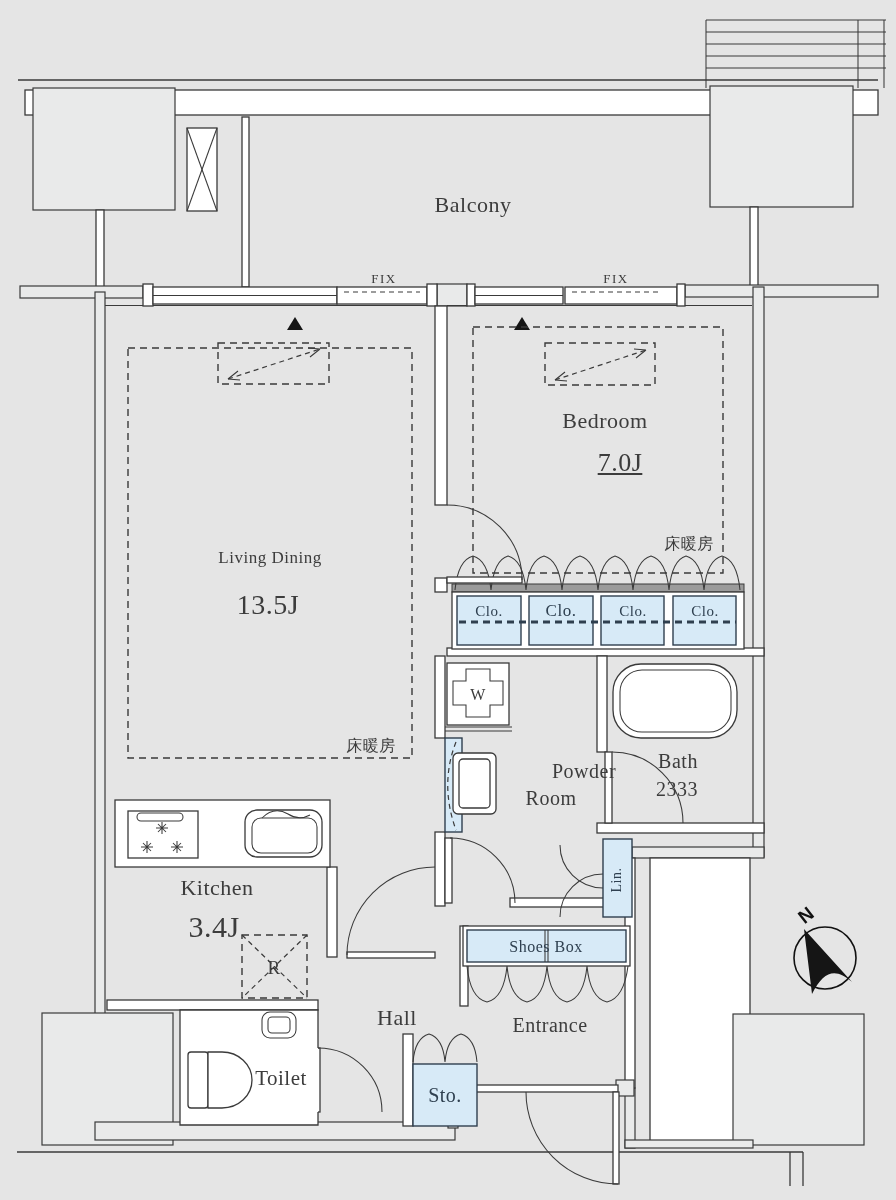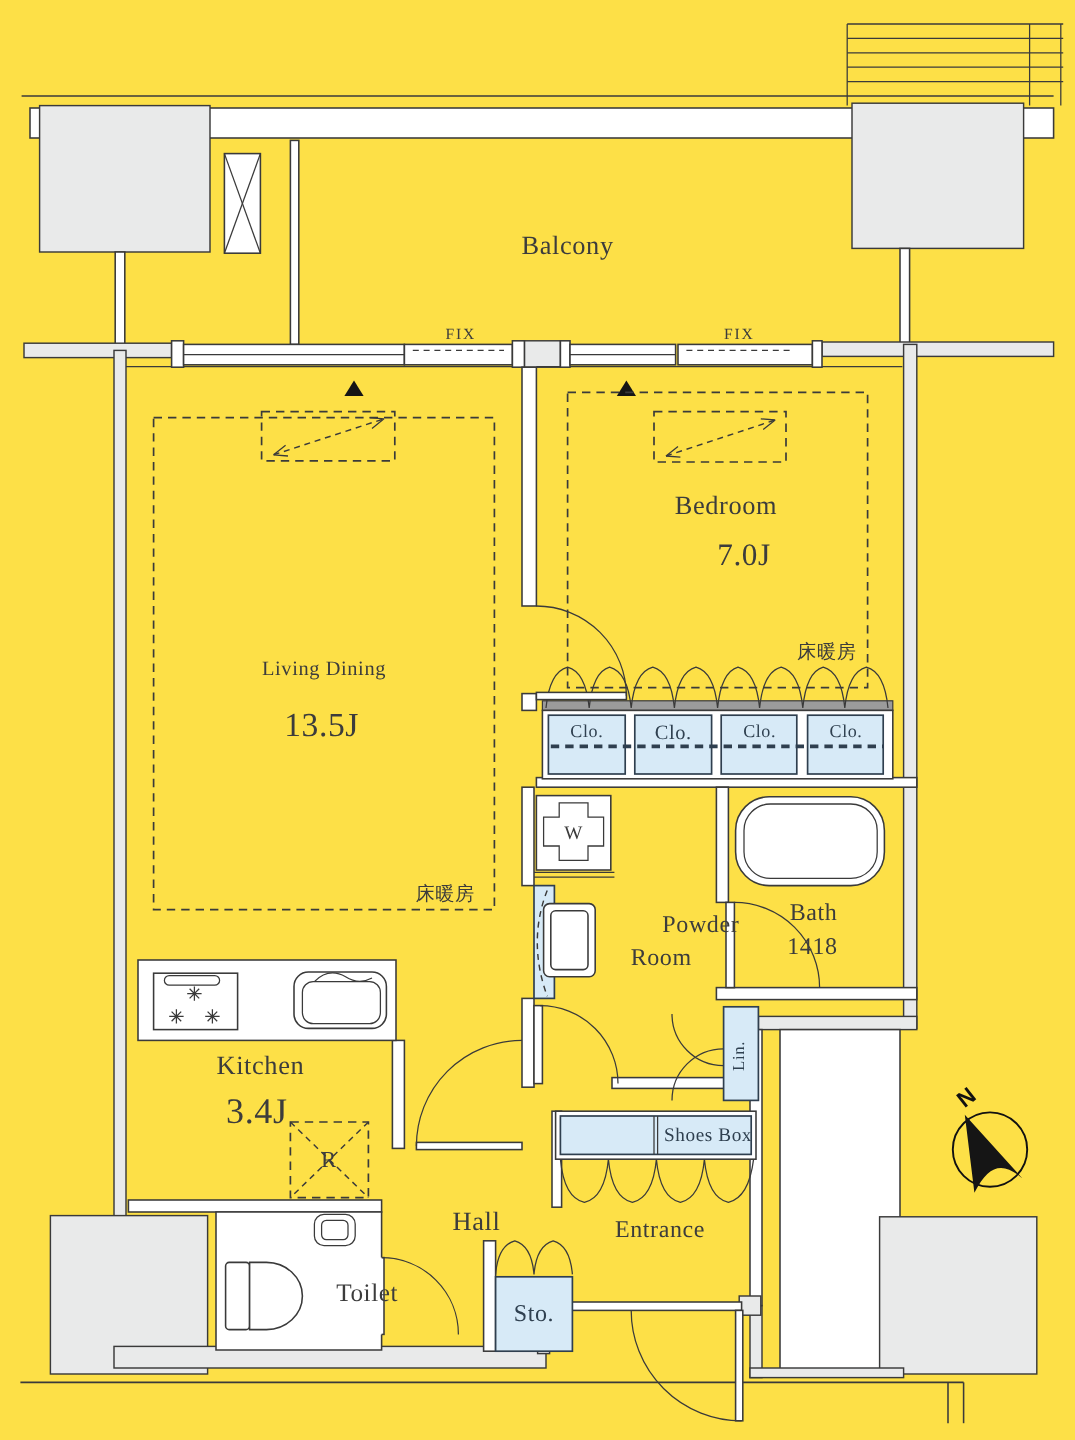--- a/index.html
+++ b/index.html
@@ -3,21 +3,21 @@
 <meta charset="utf-8">
 <style>
   :root{
     --accent-fill:#d7eaf7;
     --wall-fill:#e9eaea;
     --line:#3a3a3a;
     --label-text:#3c3c3c;
     --storage-text:#2f4050;
   }
   html,body{margin:0;padding:0;background:#fff;}
-  #plan{position:relative;width:896px;height:1200px;background:#fde047;overflow:hidden;
+  #plan{position:relative;width:896px;height:1200px;background:#e5e5e5;overflow:hidden;
         font-family:"Liberation Serif",serif;}
   #plan svg{position:absolute;left:0;top:0;}
   .wall{fill:var(--wall-fill);stroke:var(--line);stroke-width:1.2;}
   .wh{fill:#ffffff;stroke:var(--line);stroke-width:1.3;}
   .blue{fill:var(--accent-fill);stroke:#2f3f4f;stroke-width:1.4;}
   .ln{stroke:var(--line);stroke-width:1.3;fill:none;}
   .thin{stroke-width:1.05;}
   .arc{fill:none;stroke:var(--line);stroke-width:1.05;}
   .dash{fill:none;stroke:var(--line);stroke-width:1.4;stroke-dasharray:7 5;}
   .dash2{fill:none;stroke:var(--line);stroke-width:1.2;stroke-dasharray:5 4;}
@@ -253,47 +253,47 @@
       <circle cx="825" cy="958" r="31" fill="none" stroke="#111" stroke-width="1.6"></circle>
       <path class="blk" d="M804,929 L852,982 C836,968 824,970 812,994 Z"></path>
     </g>
   </svg>
 
   <div class="lbl" style="left:473px;top:205px;font-size:22px;">Balcony</div>
   <div class="lbl" style="left:384px;top:278px;font-size:13px;letter-spacing:1.5px;">FIX</div>
   <div class="lbl" style="left:616px;top:278px;font-size:13px;letter-spacing:1.5px;">FIX</div>
 
   <div class="lbl" style="left:605px;top:421px;font-size:22px;">Bedroom</div>
-  <div class="lbl" style="left:620px;top:463px;font-size:26px;">7.0J</div>
+  <div class="lbl" style="left:620px;top:463px;font-size:26px;text-decoration:underline;">7.0J</div>
 
   <div class="lbl" style="left:270px;top:557px;font-size:17px;">Living Dining</div>
   <div class="lbl" style="left:268px;top:605px;font-size:28px;">13.5J</div>
 
   <div class="lbl" style="left:371px;top:746px;font-size:16px;">床暖房</div>
   <div class="lbl" style="left:689px;top:544px;font-size:16px;">床暖房</div>
 
   <div class="lbl store" style="left:489px;top:611px;font-size:15px;">Clo.</div>
   <div class="lbl store" style="left:561px;top:610px;font-size:17px;">Clo.</div>
   <div class="lbl store" style="left:633px;top:611px;font-size:15px;">Clo.</div>
   <div class="lbl store" style="left:705px;top:611px;font-size:15px;">Clo.</div>
 
   <div class="lbl" style="left:478px;top:695px;font-size:16px;">W</div>
 
   <div class="lbl" style="left:584px;top:771px;font-size:20px;">Powder</div>
   <div class="lbl" style="left:551px;top:798px;font-size:20px;">Room</div>
 
   <div class="lbl" style="left:678px;top:761px;font-size:20px;text-align:center;">Bath</div>
-  <div class="lbl" style="left:677px;top:789px;font-size:20px;">1418</div>
+  <div class="lbl" style="left:677px;top:789px;font-size:20px;">2333</div>
 
   <div class="lbl rot store" style="left:617px;top:880px;font-size:14px;">Lin.</div>
-  <div class="lbl store" style="left:546px;top:947px;font-size:16px;margin-left:44px;">Shoes Box</div>
+  <div class="lbl store" style="left:546px;top:947px;font-size:16px;">Shoes Box</div>
 
   <div class="lbl" style="left:397px;top:1018px;font-size:22px;">Hall</div>
   <div class="lbl" style="left:550px;top:1025px;font-size:20px;">Entrance</div>
   <div class="lbl store" style="left:445px;top:1095px;font-size:20px;">Sto.</div>
-  <div class="lbl" style="left:281px;top:1078px;font-size:21px;margin-left:25px;">Toilet</div>
+  <div class="lbl" style="left:281px;top:1078px;font-size:21px;">Toilet</div>
 
   <div class="lbl" style="left:217px;top:888px;font-size:22px;">Kitchen</div>
   <div class="lbl" style="left:214px;top:927px;font-size:30px;">3.4J</div>
   <div class="lbl" style="left:274px;top:967px;font-size:19px;">R</div>
 
   <div class="lbl north" style="left:806px;top:915px;font-size:19px;">N</div>
 </div>
 
 </body></html>

